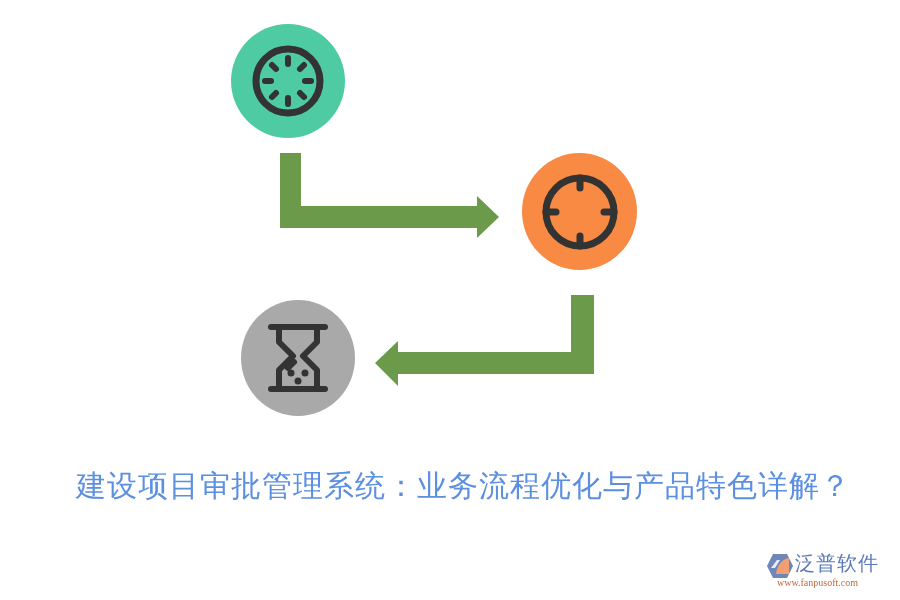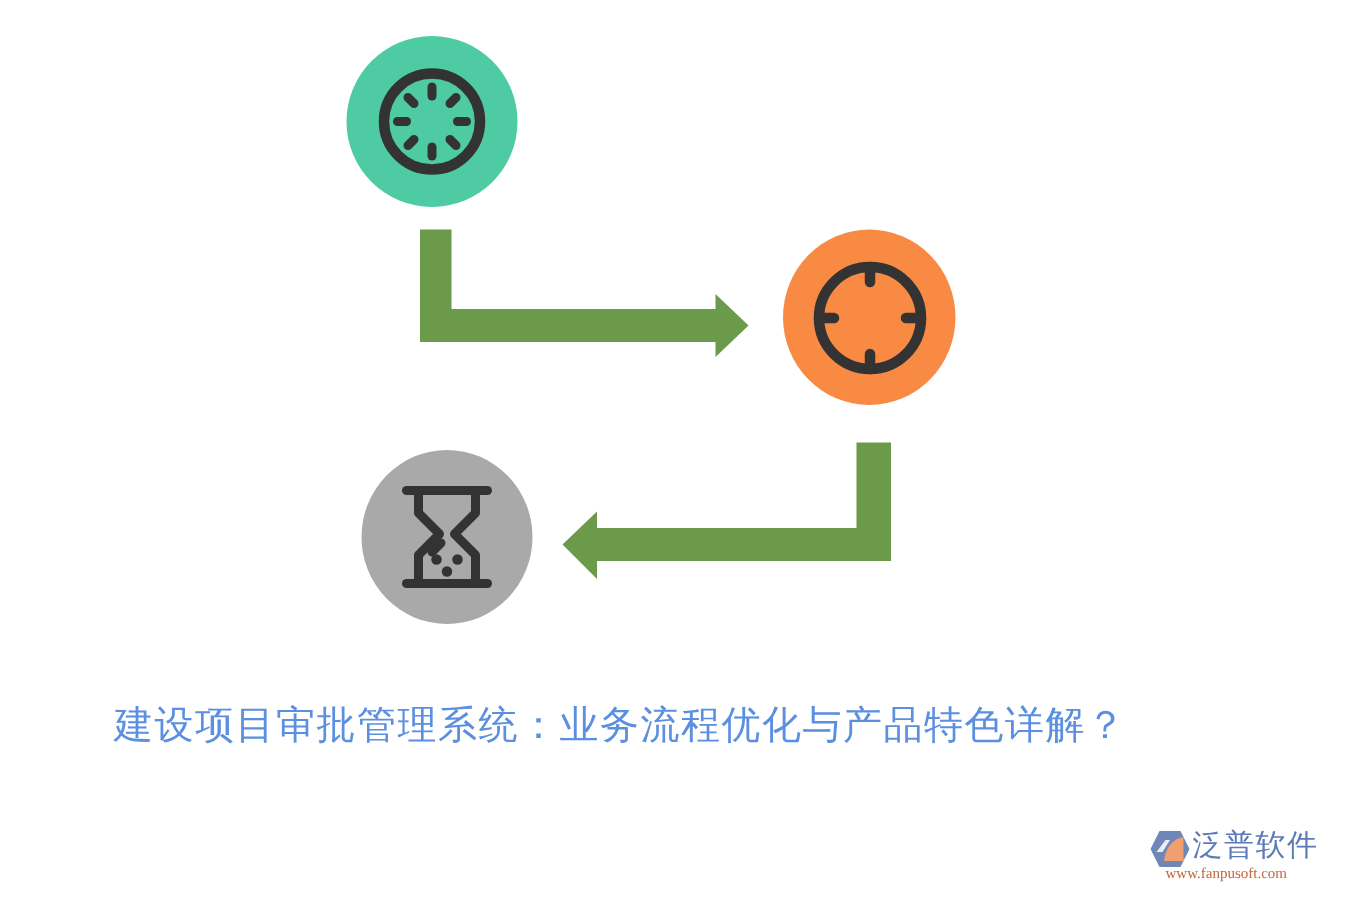--- a/index.html
+++ b/index.html
@@ -10,21 +10,21 @@
   }
   .node {
     position: absolute; border-radius: 50%;
     display: flex; align-items: center; justify-content: center;
   }
   .node svg { display: block; }
   .arrow { position: absolute; left: 0; top: 0; }
   .title {
     position: absolute; left: 0; top: 466px; width: 900px;
     text-align: left; padding-left: 76px; box-sizing: border-box;
-    font-size: 26px; letter-spacing: 1px; color: #5b8fe0;
+    font-size: 30px; letter-spacing: 1px; color: #5b8fe0;
     white-space: nowrap;
     font-family: "DejaVu Sans", sans-serif;
   }
   .logo {
     position: absolute; left: 767px; top: 550px; width: 130px; height: 45px;
   }
   .logo-name {
     position: absolute; left: 28px; top: 0px;
     font-size: 20px; color: #5b7ab8; letter-spacing: 1px; white-space: nowrap;
     font-family: Liberation Serif, serif;

